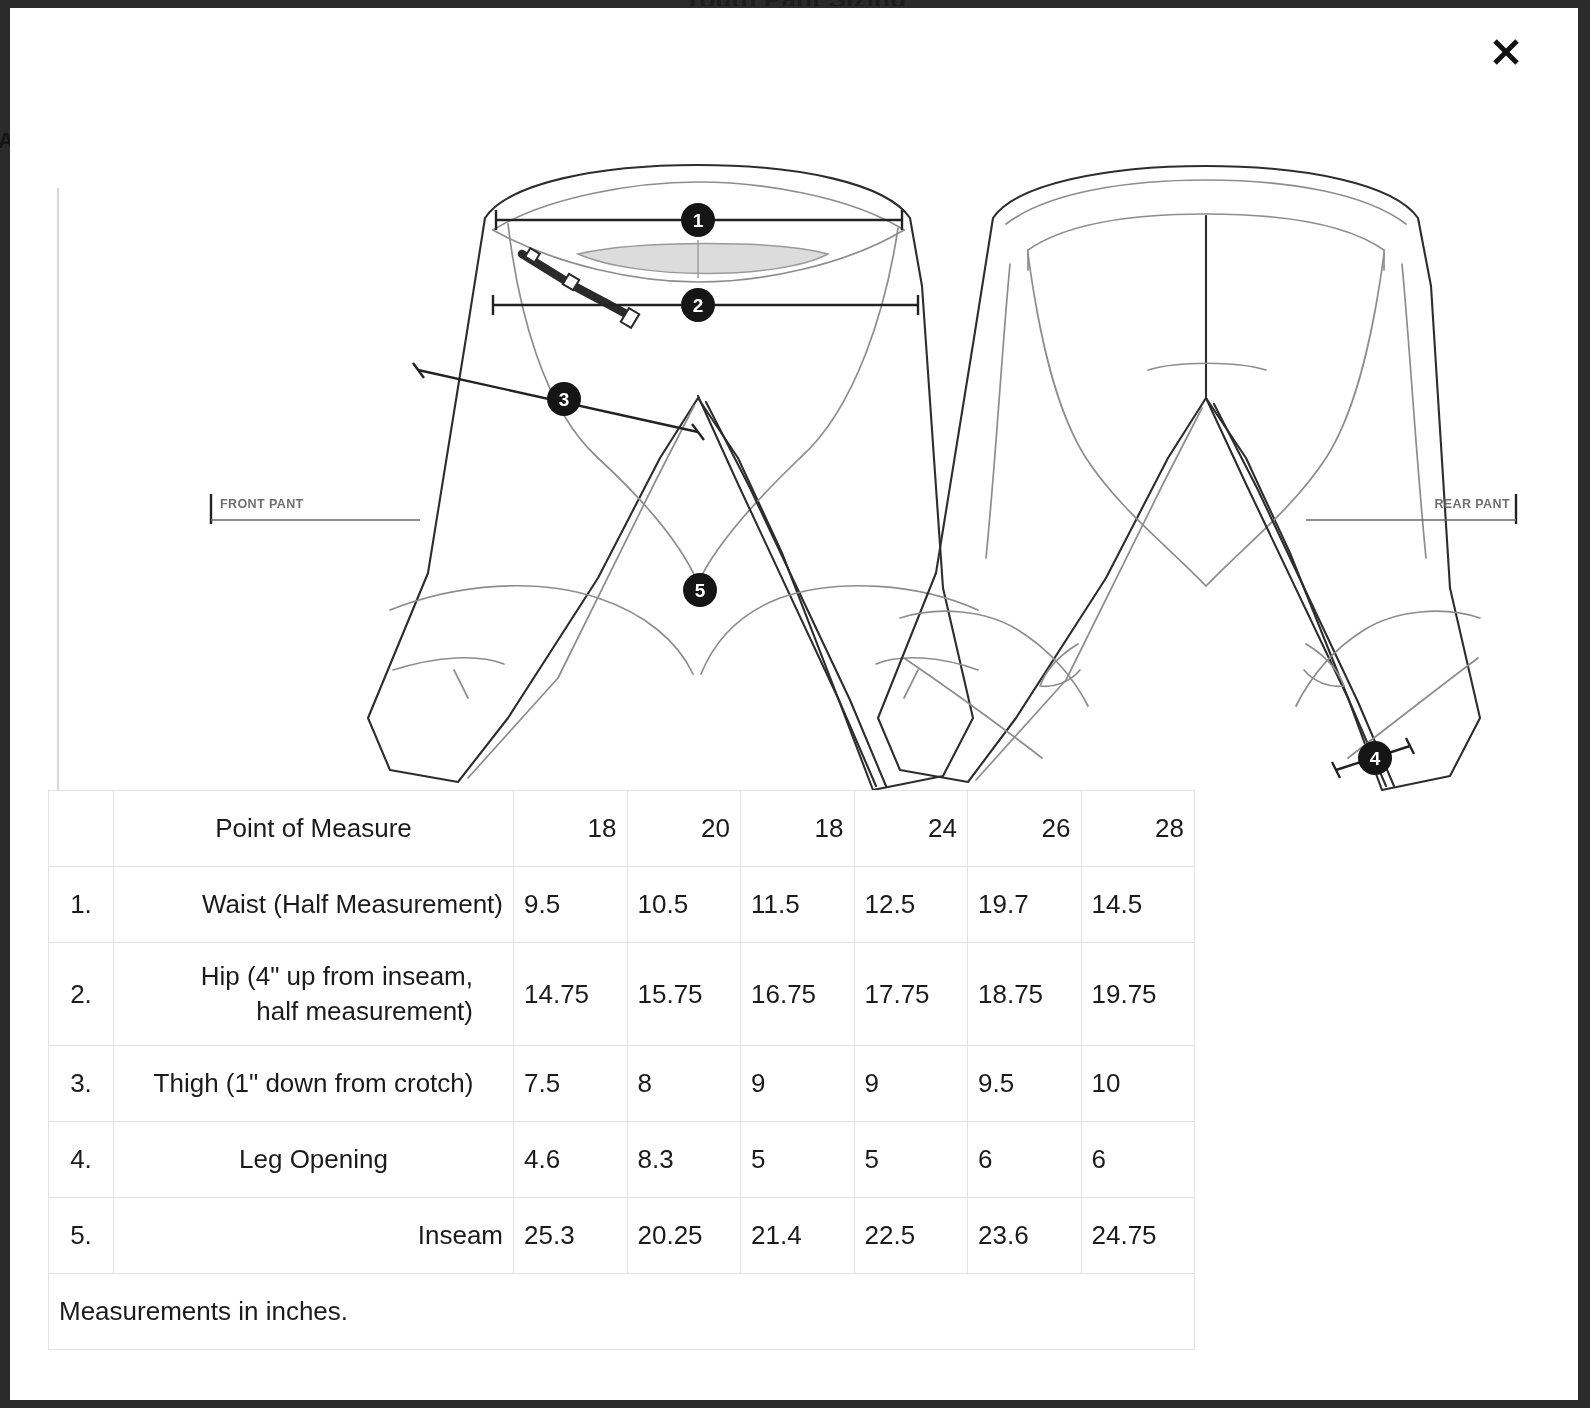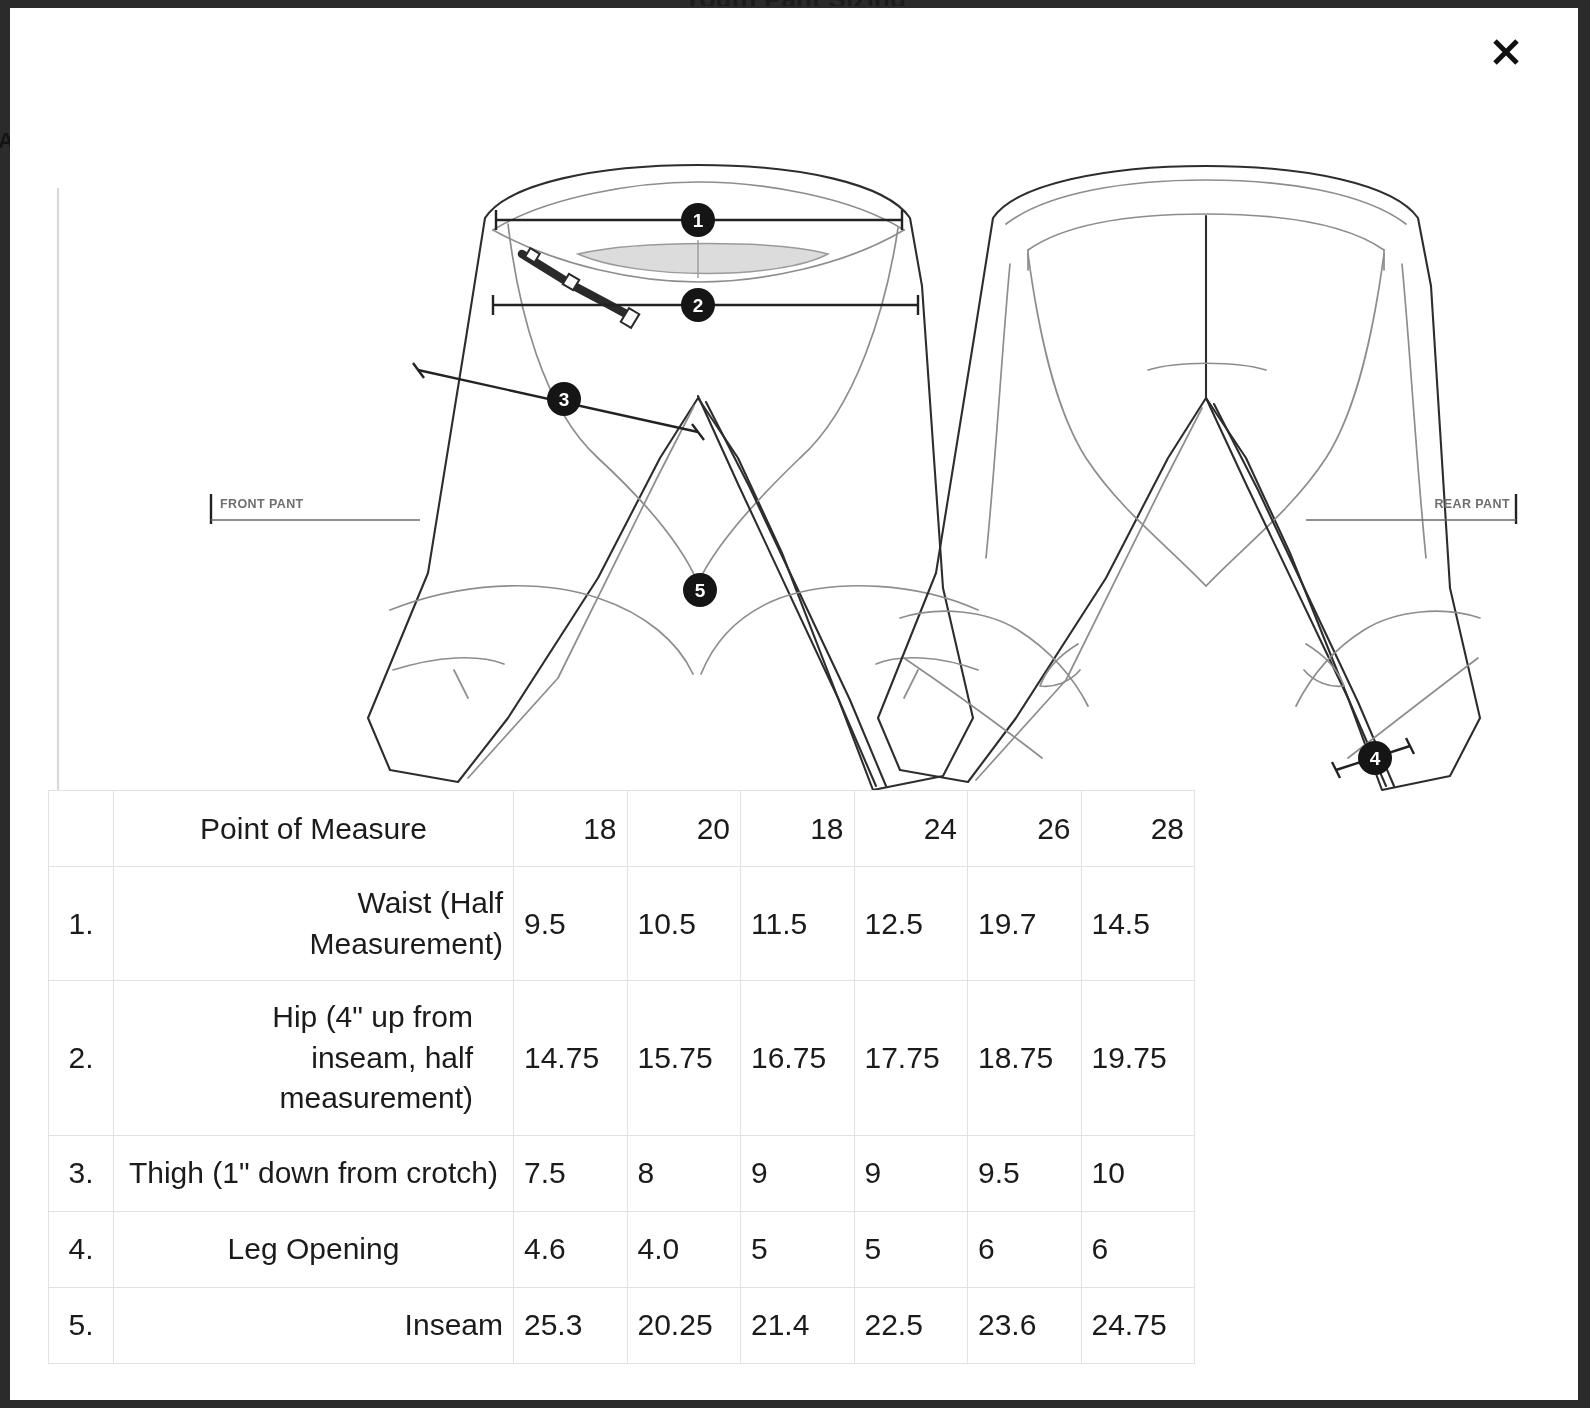--- a/index.html
+++ b/index.html
@@ -98,21 +98,21 @@
   table.size-table {
     border-collapse: collapse;
     width: 1146px;
     table-layout: fixed;
     background: #fff;
   }
   table.size-table td, table.size-table th {
     border: 1px solid #e2e2e2;
     color: #1b1b1b;
     font-weight: 400;
-    font-size: 30px;
+    font-size: 26px;
     padding: 16px 10px;
     vertical-align: middle;
     margin-top: 44px;
   }
   col.c-num   { width: 65px; }
   col.c-pom   { width: 400px; }
   col.c-size  { width: 113.5px; }
 
   th.pom-head {
     text-align: center;
@@ -396,35 +396,38 @@
               <td class="row-val">8</td>
               <td class="row-val">9</td>
               <td class="row-val">9</td>
               <td class="row-val">9.5</td>
               <td class="row-val">10</td>
             </tr>
             <tr class="data-row">
               <td class="row-num">4.</td>
               <td class="row-label">Leg Opening</td>
               <td class="row-val">4.6</td>
-              <td class="row-val">4.0</td>
+              <td class="row-val">8.3</td>
               <td class="row-val">5</td>
               <td class="row-val">5</td>
               <td class="row-val">6</td>
               <td class="row-val">6</td>
             </tr>
             <tr class="data-row">
               <td class="row-num">5.</td>
               <td class="row-label left-al">Inseam</td>
               <td class="row-val">25.3</td>
               <td class="row-val">20.25</td>
               <td class="row-val">21.4</td>
               <td class="row-val">22.5</td>
               <td class="row-val">23.6</td>
               <td class="row-val">24.75</td>
             </tr>
+            <tr>
+              <td class="footnote" colspan="8">Measurements in inches.</td>
+            </tr>
           </tbody>
         </table>
       </div>
 
     </div>
   </div>
 </div>
 
 </body></html>

